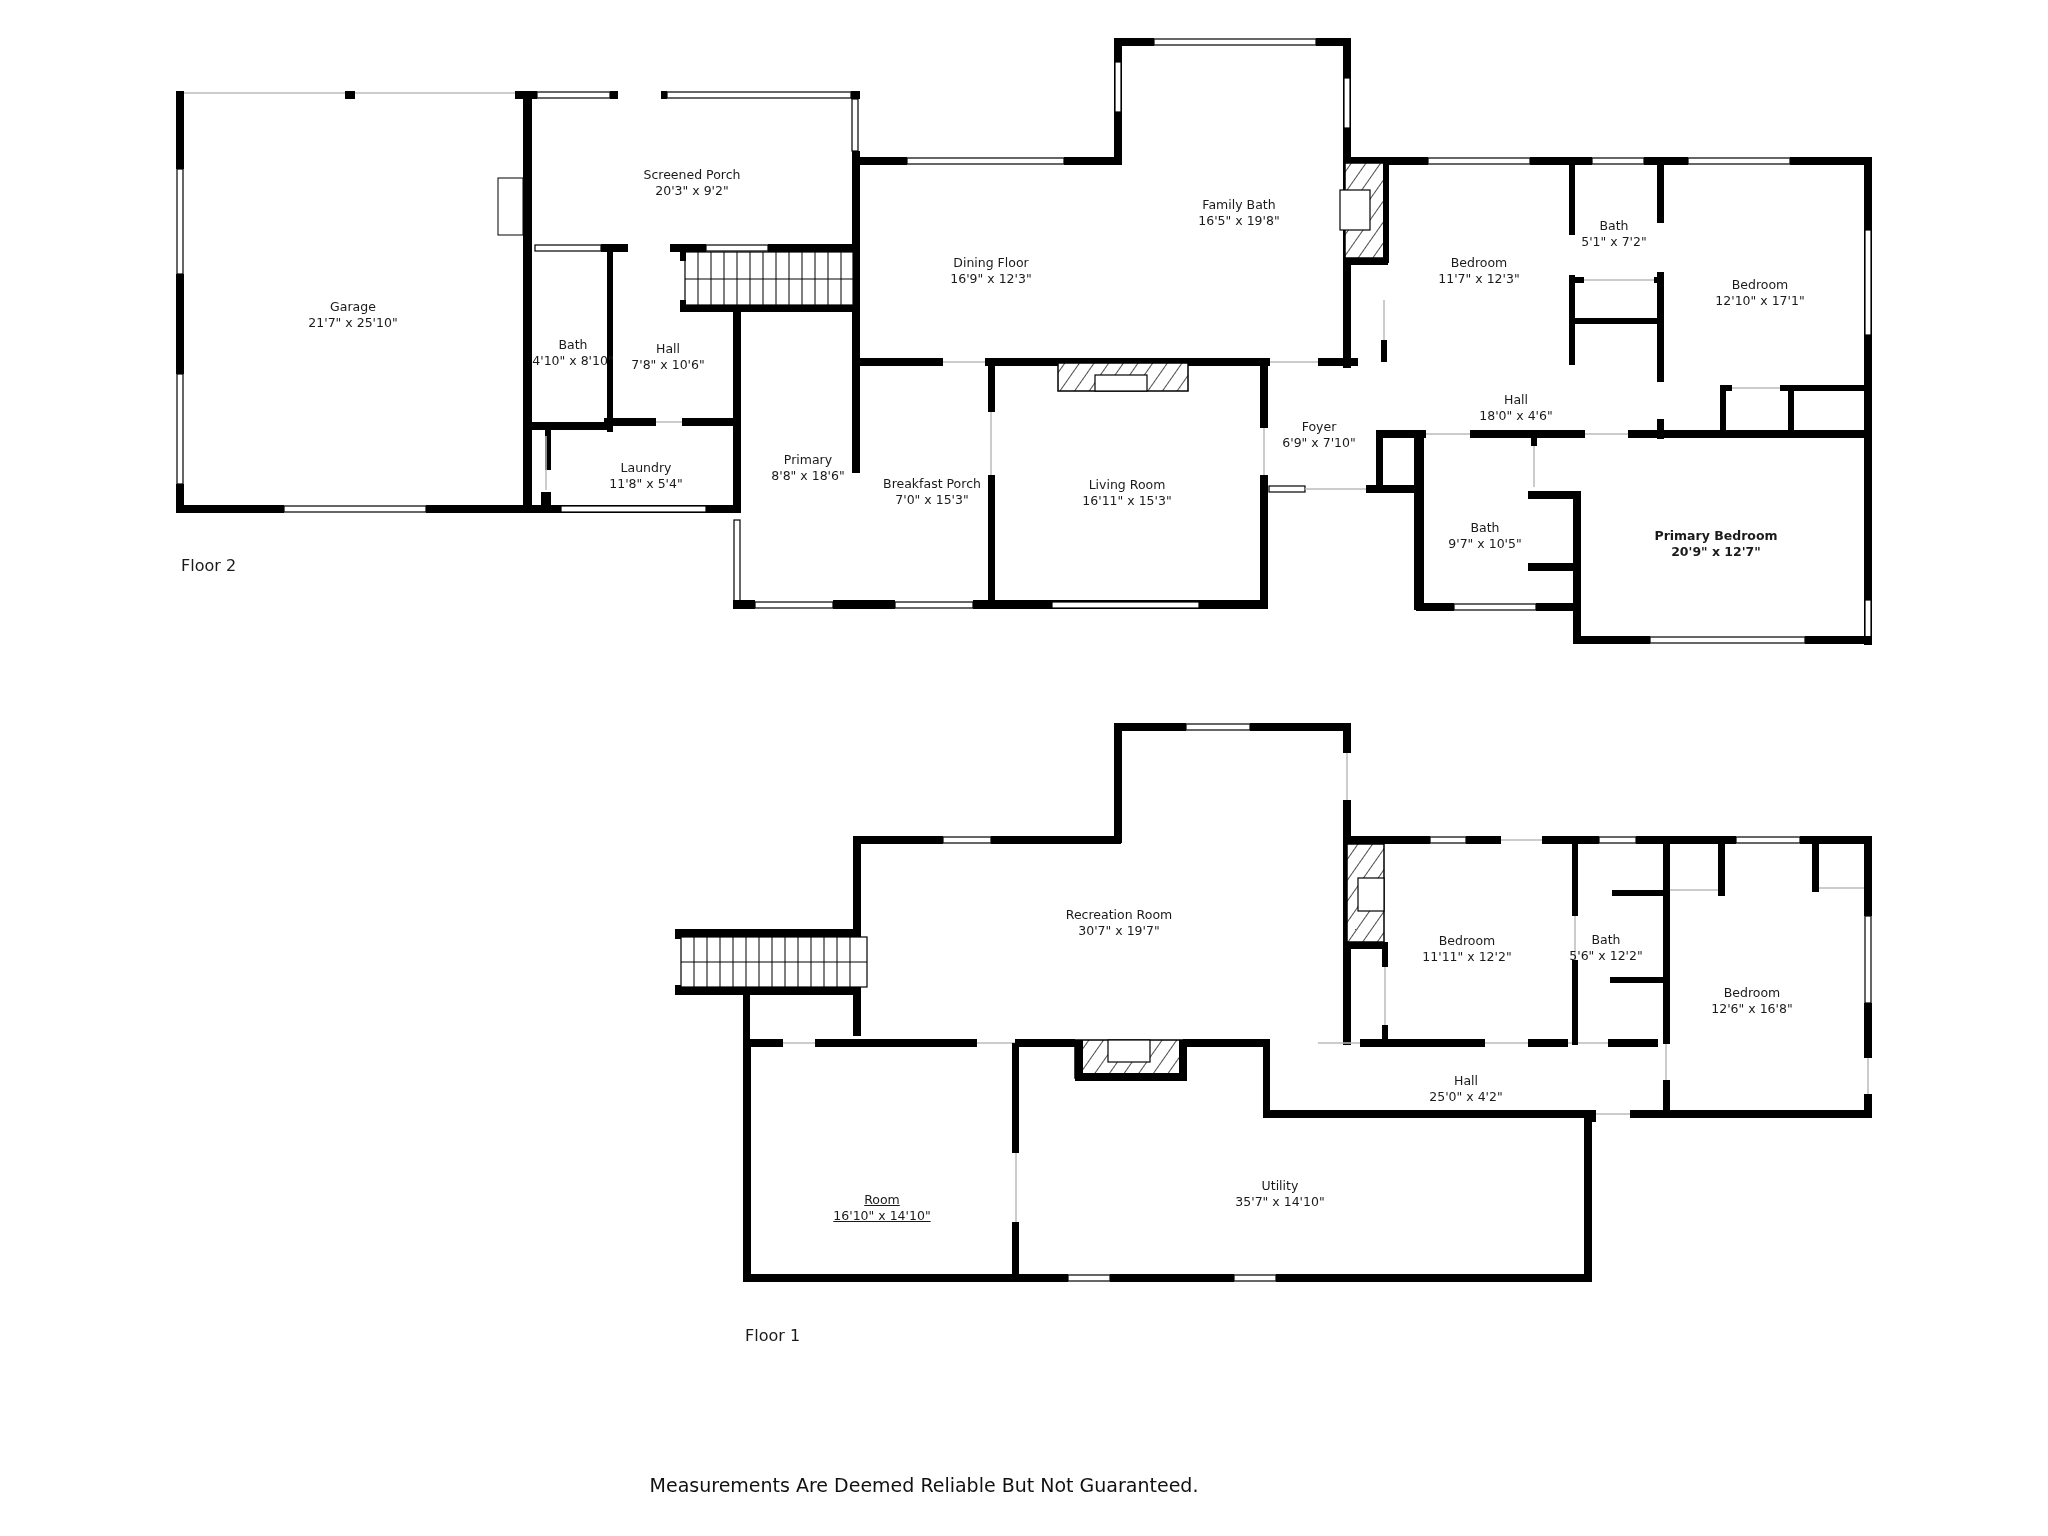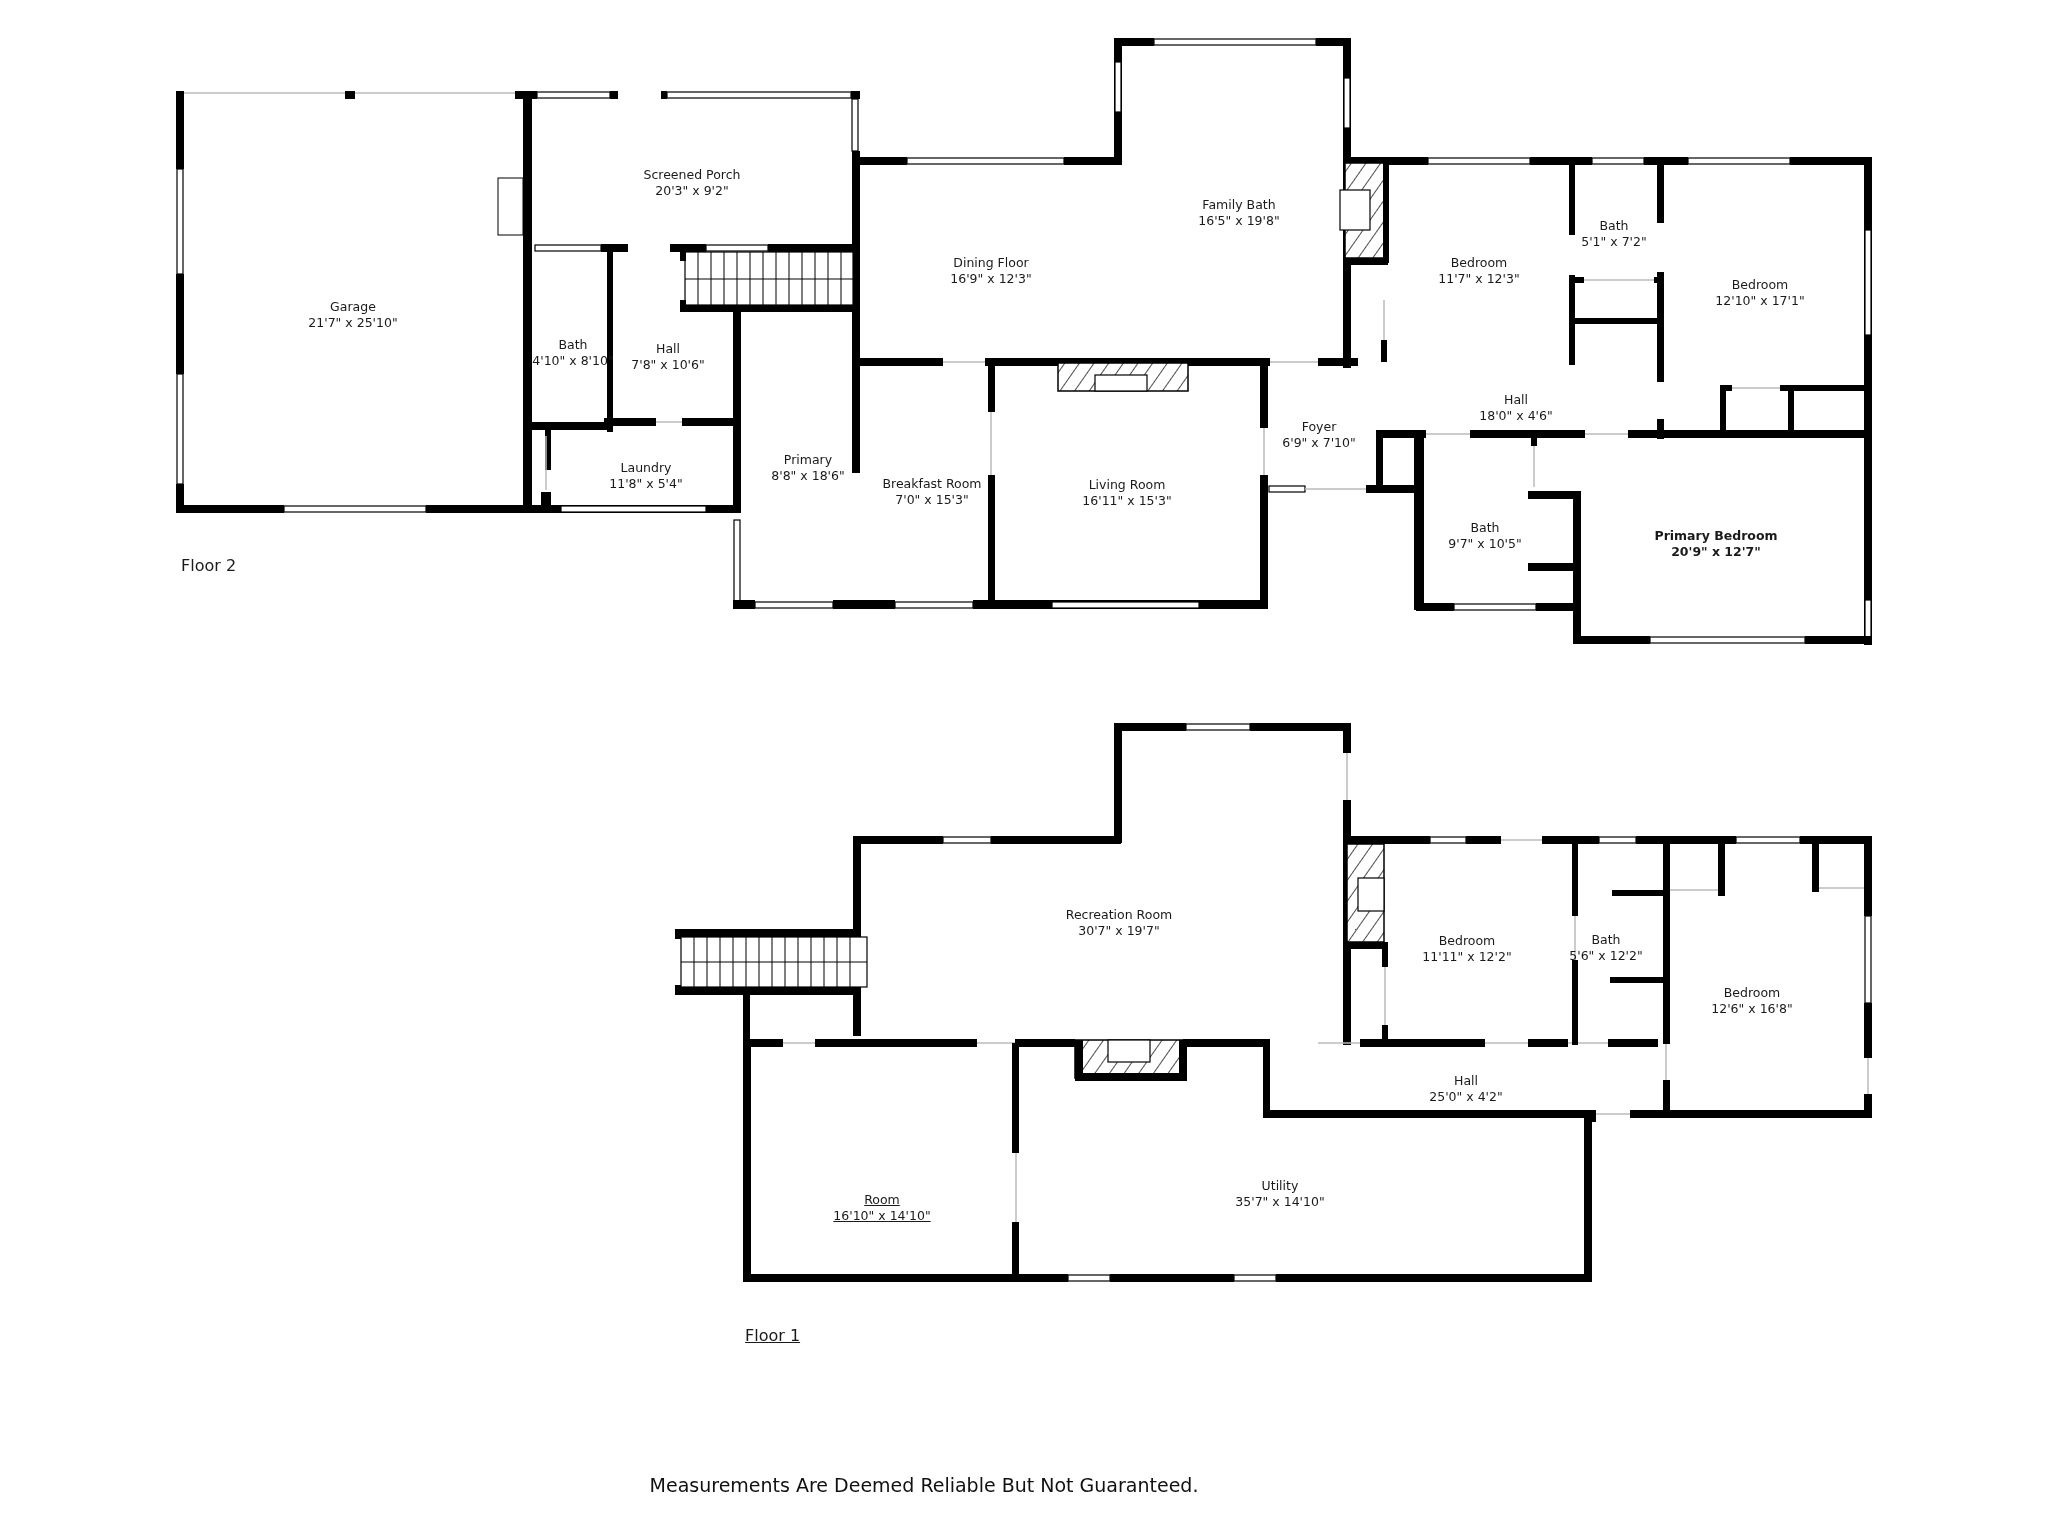--- a/index.html
+++ b/index.html
@@ -333,21 +333,21 @@
   </div>
   <div class="room-label" style="left:646px; top:460px;">
     <div>Laundry</div>
     <div>11'8" x 5'4"</div>
   </div>
   <div class="room-label" style="left:808px; top:452px;">
     <div>Primary</div>
     <div>8'8" x 18'6"</div>
   </div>
   <div class="room-label" style="left:932px; top:476px;">
-    <div>Breakfast Room</div>
+    <div>Breakfast Porch</div>
     <div>7'0" x 15'3"</div>
   </div>
   <div class="room-label" style="left:991px; top:255px;">
     <div>Dining Floor</div>
     <div>16'9" x 12'3"</div>
   </div>
   <div class="room-label" style="left:1239px; top:197px;">
     <div>Family Bath</div>
     <div>16'5" x 19'8"</div>
   </div>
@@ -379,21 +379,21 @@
     <div>Bath</div>
     <div>9'7" x 10'5"</div>
   </div>
   <div class="room-label" style="left:1716px; top:528px;font-weight:bold;">
     <div>Primary Bedroom</div>
     <div>20'9" x 12'7"</div>
   </div>
 </div>
 
 <div>
-  <div class="floor-label" style="left:745px; top:1326px;text-decoration:underline;">Floor 1</div>
+  <div class="floor-label" style="left:745px; top:1326px;">Floor 1</div>
 
   <div class="room-label" style="left:1119px; top:907px;">
     <div>Recreation Room</div>
     <div>30'7" x 19'7"</div>
   </div>
   <div class="room-label" style="left:1467px; top:933px;">
     <div>Bedroom</div>
     <div>11'11" x 12'2"</div>
   </div>
   <div class="room-label" style="left:1606px; top:932px;">

